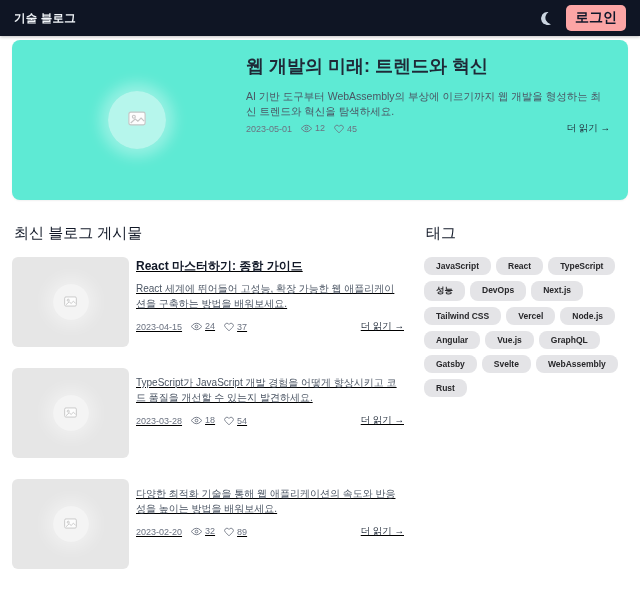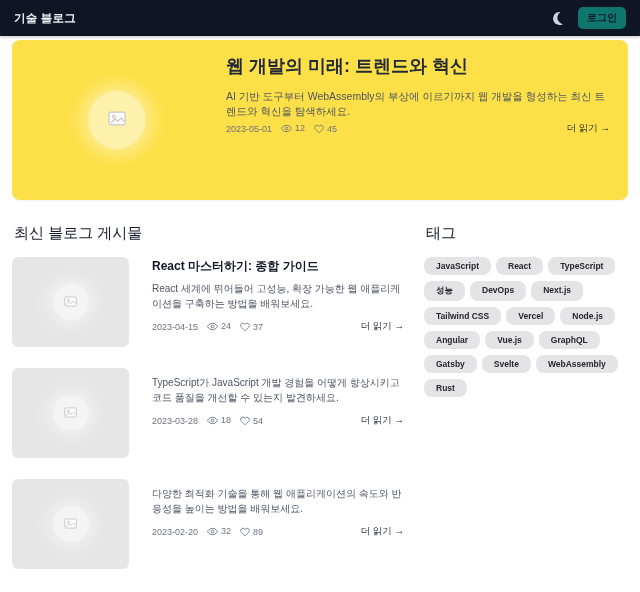--- a/index.html
+++ b/index.html
@@ -29,40 +29,41 @@
   }
   .topbar-right { display: flex; align-items: center; gap: 12px; }
   .moon {
     width: 13px; height: 13px;
     border-radius: 50%;
     box-shadow: inset 4px -2px 0 0 #cbd5e1;
     transform: rotate(15deg);
     cursor: pointer;
   }
   .login-btn {
-    background: #0f766e;
+    background: #fca5a5;
     color: #0f172a;
     border: none;
     font-family: inherit;
-    font-size: 10px;
+    font-size: 14px;
     font-weight: 700;
     padding: 4px 9px;
     border-radius: 5px;
     cursor: pointer;
   }
 
   
   .hero {
     margin: 4px 12px 0 12px;
     height: 160px;
-    background: #fde047;
+    background: #5eead4;
     border-radius: 8px;
     display: flex;
     box-shadow: 0 1px 2px rgba(0,0,0,0.06);
     overflow: hidden;
+    padding-left: 20px;
   }
   .hero-media {
     width: 210px;
     position: relative;
     flex-shrink: 0;
   }
   .ph-circle {
     position: absolute;
     left: 50%; top: 50%;
     transform: translate(-50%, -50%);
@@ -129,22 +130,23 @@
   .section-heading {
     font-size: 15px;
     font-weight: 400;
     color: #111827;
     margin: 0 2px 14px 2px;
   }
 
   
   .post-card {
     display: flex;
-    gap: 23px;
+    gap: 7px;
     margin-bottom: 21px;
+    text-decoration: underline;
   }
   .thumb {
     width: 117px; height: 90px;
     background: #e6e6e6;
     border-radius: 6px;
     position: relative;
     flex-shrink: 0;
   }
   .post-body { flex: 1; min-width: 0; padding-top: 1px; }
   .post-title {

